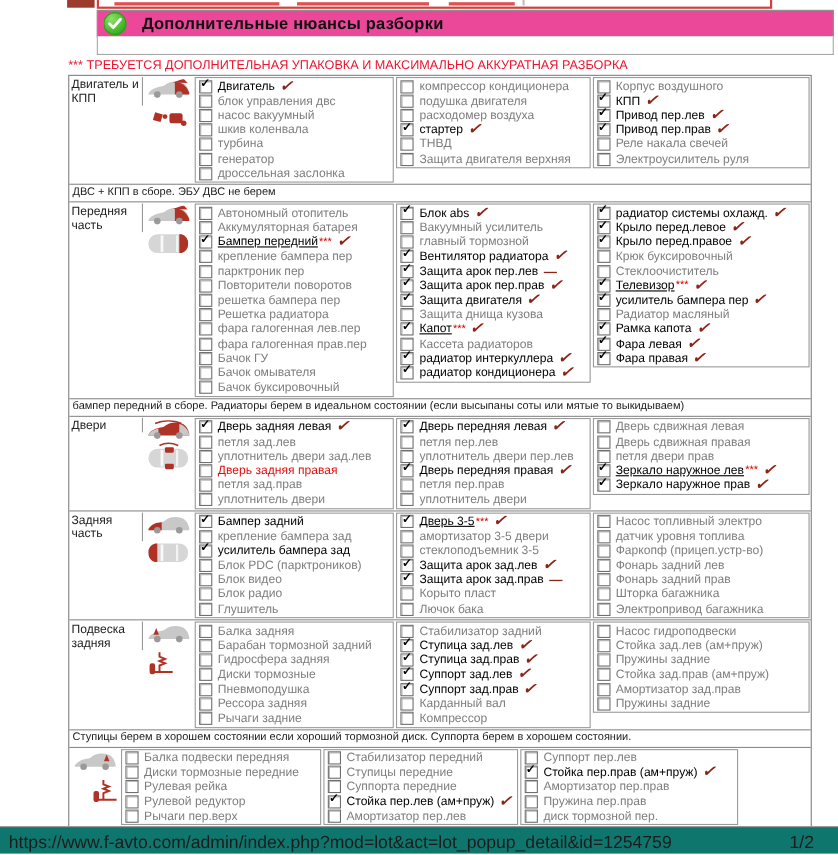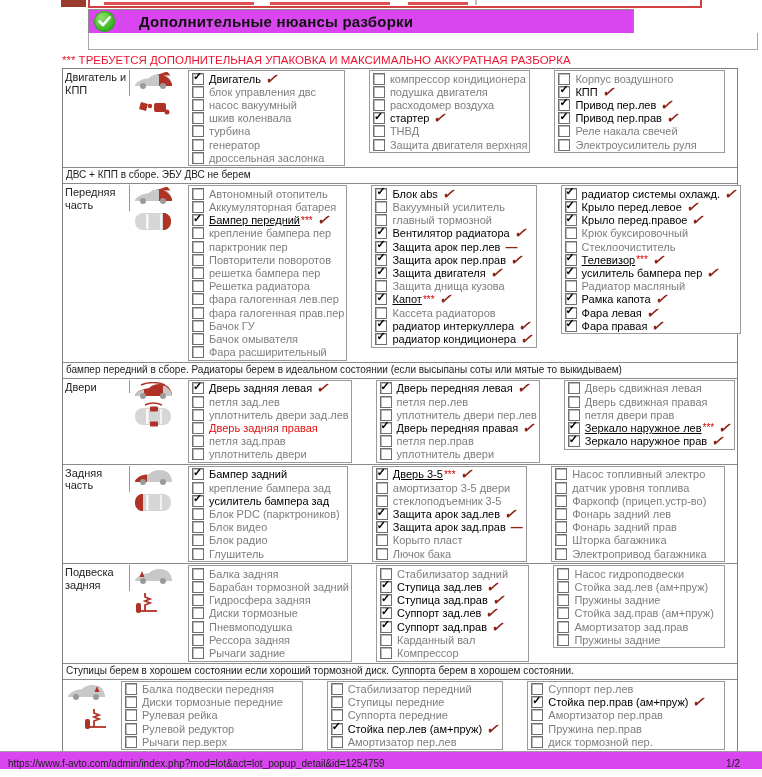--- a/index.html
+++ b/index.html
@@ -7,56 +7,56 @@
     width:762px;height:777px;background:#fff;position:relative;overflow:hidden;
     font-family:"Liberation Sans",sans-serif;
   }
   
   .top-left-chip{position:absolute;left:61px;top:0;width:25px;height:7px;background:#9c3a2e;}
   .top-red-box{position:absolute;left:88px;top:-6px;width:614px;height:14px;border:2px solid #d04040;background:#fff;box-sizing:border-box;overflow:hidden;}
   .top-red-box i{position:absolute;bottom:1px;height:3px;background:#e05050;display:block;}
   .trb1{left:14px;width:150px;} .trb2{left:180px;width:120px;} .trb3{left:318px;width:60px;}
   .trb4{left:385px;width:2px;height:6px !important;background:#c0c0c0 !important;}
   
-  .title-bar{position:absolute;left:88px;top:9px;width:546px;height:25px;border:1px solid #8f8f8f;
-    display:flex;align-items:center;gap:24px;padding-left:5px;box-sizing:border-box;background:#d946ef;}
+  .title-bar{position:absolute;left:88px;top:9px;width:670px;height:25px;border:1px solid #8f8f8f;
+    display:flex;align-items:center;gap:14px;padding-left:5px;box-sizing:border-box;background:#ec4899;}
   .badge{width:21px;height:21px;border-radius:50%;
     background:radial-gradient(circle at 35% 30%, #8fe06a, #35b01f 70%, #1f8c12);
     display:flex;align-items:center;justify-content:center;flex:0 0 21px;box-shadow:inset 0 0 0 1px #2f9e1b;}
   .badge svg{display:block;}
   .page-title{font-size:15px;font-weight:bold;color:#101010;letter-spacing:.2px;}
   .empty-bar{position:absolute;left:88px;top:33px;width:670px;height:17px;border:1px solid #a8a8a8;border-top:none;box-sizing:border-box;background:#fff;}
   
   .warning{position:absolute;left:62px;top:54px;width:676px;
     color:#ee1430;font-size:11.5px;}
   
   .table{position:absolute;left:62px;top:68px;width:676px;border:1px solid #808080;box-sizing:border-box;background:#fff;}
   .row-section{display:flex;align-items:flex-start;border-bottom:1px solid #8a8a8a;padding:1px 0;}
   .row-section:last-child{border-bottom:none;}
   .row-divider{font-size:10px;color:#1a1a1a;padding:1px 3px;height:13px;line-height:12px;border-bottom:1px solid #8a8a8a;white-space:nowrap;overflow:hidden;}
   .cell-label{flex:0 0 62px;border-right:1px solid #979797;padding:1px 2px 0 2px;font-size:11px;line-height:12.5px;color:#222;}
   .cell-icon{flex:0 0 46px;display:flex;align-items:flex-start;justify-content:center;padding-top:2px;}
-  .colbox{border:1px solid #9a9a9a;margin:0 12px;padding:1px 2px 1px 3px;align-self:flex-start;box-sizing:border-box;background:#fff;}
+  .colbox{border:1px solid #9a9a9a;margin:0 1px;padding:1px 2px 1px 3px;align-self:flex-start;box-sizing:border-box;background:#fff;}
   .col1{width:182px;} .col2{width:177px;} .col3{width:198px;}
   .item{display:flex;align-items:center;height:13.2px;font-size:11px;color:#7e7e7e;white-space:nowrap;}
   .item.checked{color:#000;}
   .item.redtext{color:#e01010;}
   .cb{flex:0 0 10px;width:10px;height:10px;margin-right:5px;background:#fff;
     border:1px solid #6f6f6f;box-shadow:inset 1px 1px 0 #b9b9b9;position:relative;cursor:pointer;}
   .cb.on::after{content:"✓";position:absolute;left:0px;top:-2.5px;font-size:11px;font-weight:bold;color:#000;line-height:11px;}
   .lbl{display:inline-block;}
   .lbl.u{text-decoration:underline;}
   .stars{color:#d40000;font-size:10px;margin-left:1px;}
   .mark{color:#8e2415;font-weight:bold;margin-left:5px;display:inline-block;}
   .mark.check{font-size:15px;line-height:10px;transform:rotate(6deg) skewX(-10deg);}
   .mark.dash{font-size:12px;line-height:10px;letter-spacing:-1px;}
   
-  .footer{position:absolute;left:0;top:751px;width:762px;border-top:1px solid #9f9f9f;background:#d946ef;
+  .footer{position:absolute;left:0;top:751px;width:762px;border-top:1px solid #9f9f9f;background:#0f766e;
     display:flex;justify-content:space-between;align-items:flex-start;padding:6px 22px 0 8px;box-sizing:border-box;
-    font-size:10px;color:#1c1c1c;}
+    font-size:16px;color:#1c1c1c;}
 </style>
 </head>
 <body>
 
 <div class="top-left-chip"></div>
 <div class="top-red-box">
   <i class="trb1"></i>
   <i class="trb2"></i>
   <i class="trb3"></i>
   <i class="trb4"></i>
@@ -245,21 +245,21 @@
         <div class="item">
           <span class="cb"></span>
           <span class="lbl">Бачок ГУ</span>
         </div>
         <div class="item">
           <span class="cb"></span>
           <span class="lbl">Бачок омывателя</span>
         </div>
         <div class="item">
           <span class="cb"></span>
-          <span class="lbl">Фара расширительный</span>
+          <span class="lbl">Бачок буксировочный</span>
         </div>
       </div>
       <div class="colbox col2">
         <div class="item checked">
           <span class="cb on"></span>
           <span class="lbl">Блок abs</span>
           <span class="mark check">✓</span>
         </div>
         <div class="item">
           <span class="cb"></span>

